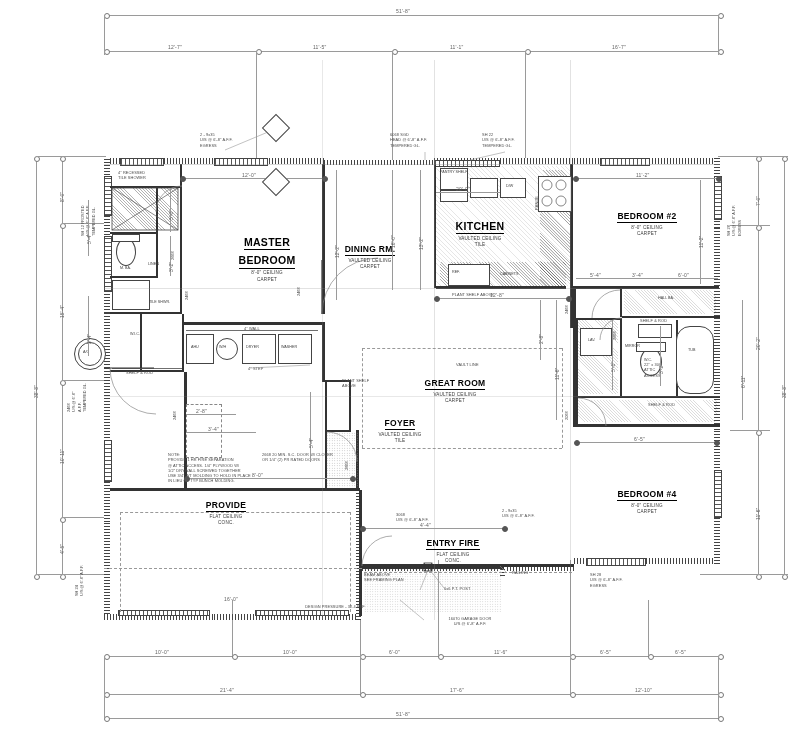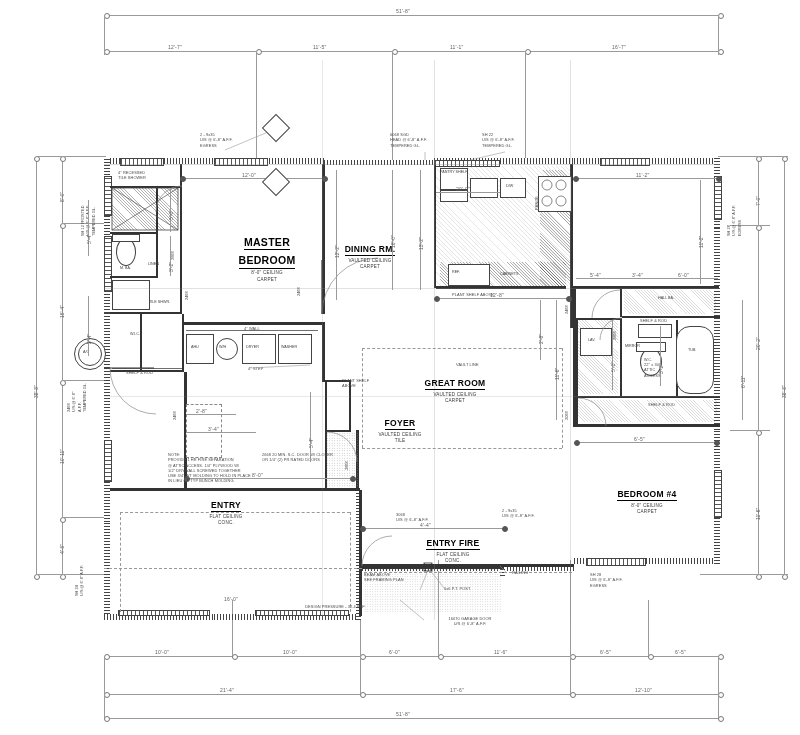--- a/index.html
+++ b/index.html
@@ -351,39 +351,47 @@
   </div>
 
   <div class="room" style="left:212px;top:232px;width:110px;">
     <div style="line-height:1.12">
       <span class="nm">MASTER</span><br>
       <span class="nm">BEDROOM</span>
     </div>
     <div class="sub"><span>8'-0" CEILING</span><br><span>CARPET</span></div>
   </div>
 
-
+  <div class="room" style="left:432px;top:216px;width:96px;">
+    <span class="nm">KITCHEN</span>
+    <div class="sub"><span>VAULTED CEILING</span><br><span>TILE</span></div>
+  </div>
+
+  <div class="room sm" style="left:588px;top:205px;width:118px;">
+    <span class="nm">BEDROOM #2</span>
+    <div class="sub"><span>8'-0" CEILING</span><br><span>CARPET</span></div>
+  </div>
 
   <div class="room sm" style="left:588px;top:483px;width:118px;">
     <span class="nm">BEDROOM #4</span>
     <div class="sub"><span>8'-0" CEILING</span><br><span>CARPET</span></div>
   </div>
 
   <div class="room sm" style="left:364px;top:412px;width:72px;">
     <span class="nm">FOYER</span>
     <div class="sub"><span>VAULTED CEILING</span><br><span>TILE</span></div>
   </div>
 
   <div class="room sm" style="left:400px;top:372px;width:110px;">
     <span class="nm">GREAT ROOM</span>
     <div class="sub"><span>VAULTED CEILING</span><br><span>CARPET</span></div>
   </div>
 
   <div class="room sm" style="left:178px;top:494px;width:96px;">
-    <span class="nm">ENTRY</span>
+    <span class="nm">PROVIDE</span>
     <div class="sub"><span>FLAT CEILING</span><br><span>CONC.</span></div>
   </div>
 
   <div class="room sm" style="left:398px;top:532px;width:110px;">
     <span class="nm">ENTRY FIRE</span>
     <div class="sub"><span>FLAT CEILING</span><br><span>CONC.</span></div>
   </div>
 
   <div class="note" style="left:168px;top:452px;">NOTE:
 PROVIDE 1 HR FIRE SEPARATION

